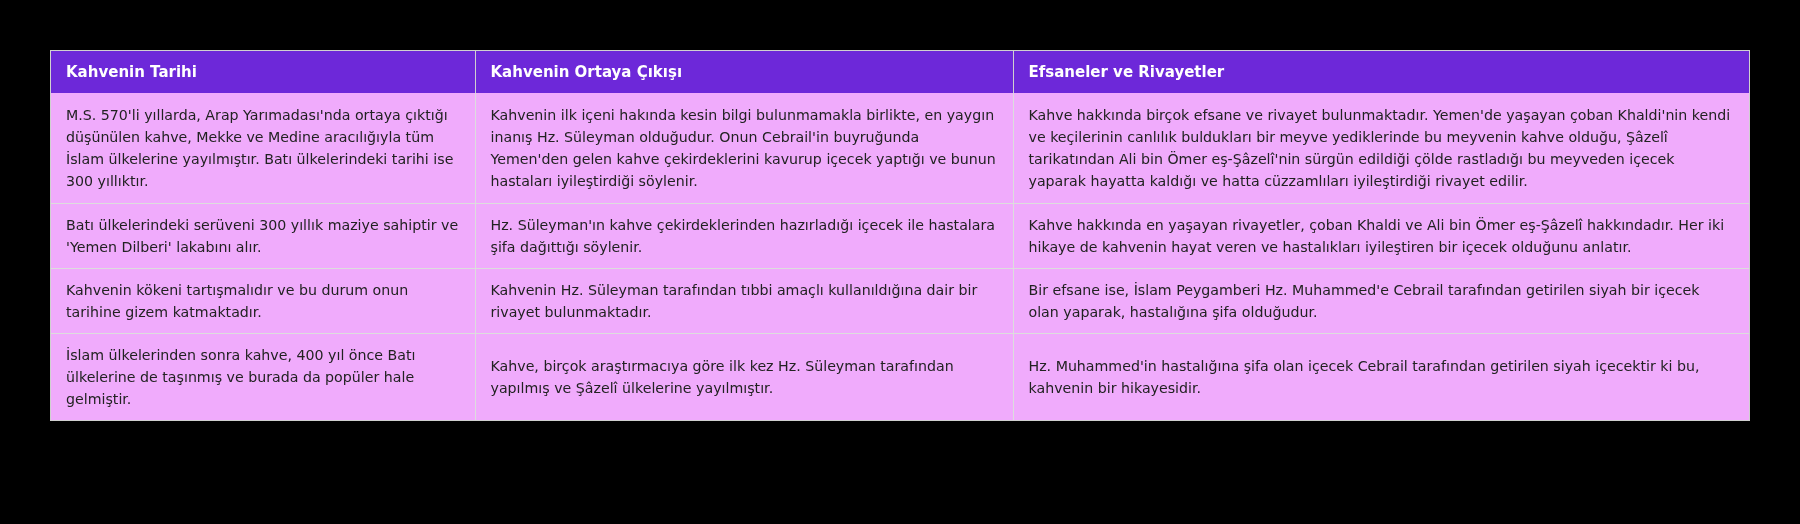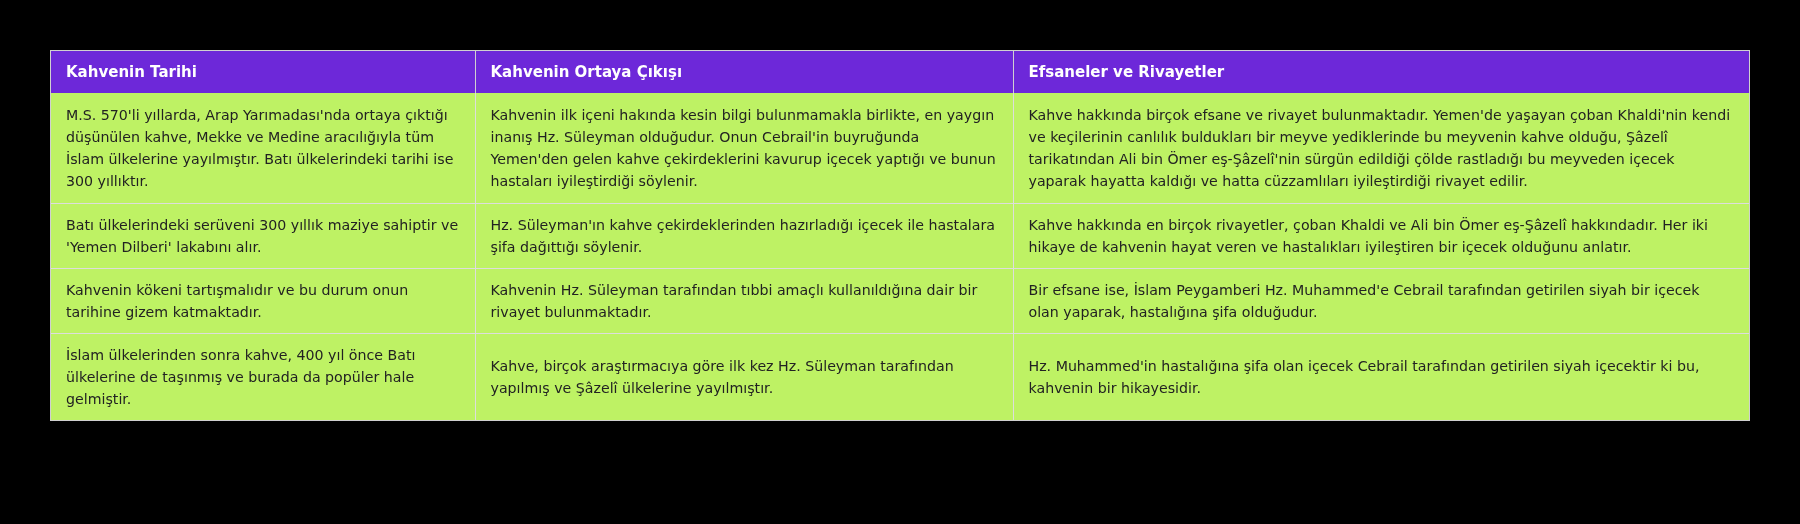--- a/index.html
+++ b/index.html
@@ -49,21 +49,21 @@
       font-size: 15px;
       font-weight: bold;
       text-align: left;
       padding: 0 15px;
       height: 42px;
       border-left: 1px solid #d0d0d0;
       box-sizing: border-box;
     }
     thead th:first-child { border-left: none; }
     tbody td {
-      background: #bef264;
+      background: #f0abfc;
       color: #222222;
       font-size: 14.2px;
       line-height: 22px;
       vertical-align: middle;
       padding: 9px 15px 8px 15px;
       border-left: 1px solid #dddddd;
       border-top: 1px solid #dddddd;
       box-sizing: border-box;
     }
     tbody td:first-child { border-left: none; }
@@ -92,21 +92,21 @@
     </thead>
     <tbody>
       <tr class="r1">
         <td>M.S. 570'li yıllarda, Arap Yarımadası'nda ortaya çıktığı düşünülen kahve, Mekke ve Medine aracılığıyla tüm İslam ülkelerine yayılmıştır. Batı ülkelerindeki tarihi ise 300 yıllıktır.</td>
         <td>Kahvenin ilk içeni hakında kesin bilgi bulunmamakla birlikte, en yaygın inanış Hz. Süleyman olduğudur. Onun Cebrail'in buyruğunda Yemen'den gelen kahve çekirdeklerini kavurup içecek yaptığı ve bunun hastaları iyileştirdiği söylenir.</td>
         <td>Kahve hakkında birçok efsane ve rivayet bulunmaktadır. Yemen'de yaşayan çoban Khaldi'nin kendi ve keçilerinin canlılık buldukları bir meyve yediklerinde bu meyvenin kahve olduğu, Şâzelî tarikatından Ali bin Ömer eş-Şâzelî'nin sürgün edildiği çölde rastladığı bu meyveden içecek yaparak hayatta kaldığı ve hatta cüzzamlıları iyileştirdiği rivayet edilir.</td>
       </tr>
       <tr class="r2">
         <td>Batı ülkelerindeki serüveni 300 yıllık maziye sahiptir ve 'Yemen Dilberi' lakabını alır.</td>
         <td>Hz. Süleyman'ın kahve çekirdeklerinden hazırladığı içecek ile hastalara şifa dağıttığı söylenir.</td>
-        <td>Kahve hakkında en birçok rivayetler, çoban Khaldi ve Ali bin Ömer eş-Şâzelî hakkındadır. Her iki hikaye de kahvenin hayat veren ve hastalıkları iyileştiren bir içecek olduğunu anlatır.</td>
+        <td>Kahve hakkında en yaşayan rivayetler, çoban Khaldi ve Ali bin Ömer eş-Şâzelî hakkındadır. Her iki hikaye de kahvenin hayat veren ve hastalıkları iyileştiren bir içecek olduğunu anlatır.</td>
       </tr>
       <tr class="r3">
         <td>Kahvenin kökeni tartışmalıdır ve bu durum onun tarihine gizem katmaktadır.</td>
         <td>Kahvenin Hz. Süleyman tarafından tıbbi amaçlı kullanıldığına dair bir rivayet bulunmaktadır.</td>
         <td>Bir efsane ise, İslam Peygamberi Hz. Muhammed'e Cebrail tarafından getirilen siyah bir içecek olan yaparak, hastalığına şifa olduğudur.</td>
       </tr>
       <tr class="r4">
         <td>İslam ülkelerinden sonra kahve, 400 yıl önce Batı ülkelerine de taşınmış ve burada da popüler hale gelmiştir.</td>
         <td>Kahve, birçok araştırmacıya göre ilk kez Hz. Süleyman tarafından yapılmış ve Şâzelî ülkelerine yayılmıştır.</td>
         <td>Hz. Muhammed'in hastalığına şifa olan içecek Cebrail tarafından getirilen siyah içecektir ki bu, kahvenin bir hikayesidir.</td>

